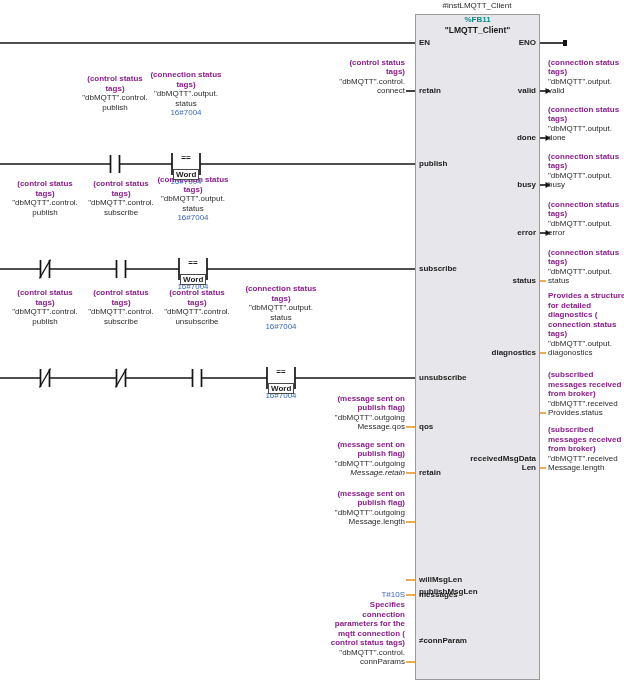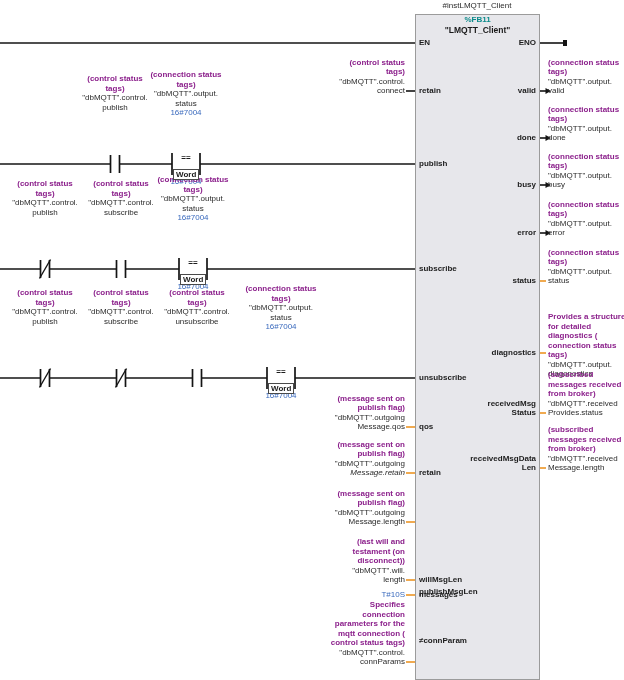--- a/index.html
+++ b/index.html
@@ -188,27 +188,20 @@
       <div class="tag" style="color: rgb(43, 43, 43); font-style: italic;">Message.retain</div>
     </div>
     <div class="pin" style="left: 419px; top: 542px; margin-top: 45px;">publishMsgLen</div>
     <div class="lbl t-right" style="left: 255px; width: 150px; top: 488.5px;">
       <div class="comment" style="color: rgb(140, 33, 140);">(message sent on</div>
       <div class="comment" style="color: rgb(140, 33, 140);">publish flag)</div>
       <div class="tag" style="color: rgb(43, 43, 43);">"dbMQTT".outgoing</div>
       <div class="tag" style="color: rgb(43, 43, 43);">Message.length</div>
     </div>
     <div class="pin" style="left: 419px; top: 575px;">willMsgLen</div>
-    <div class="lbl t-right" style="left: 255px; width: 150px; top: 537px;">
-      <div class="comment" style="color: rgb(140, 33, 140);">(last will and</div>
-      <div class="comment" style="color: rgb(140, 33, 140);">testament (on</div>
-      <div class="comment" style="color: rgb(140, 33, 140);">disconnect))</div>
-      <div class="tag" style="color: rgb(43, 43, 43);">"dbMQTT".will.</div>
-      <div class="tag" style="color: rgb(43, 43, 43);">length</div>
-    </div>
     <div class="pin" style="left: 419px; top: 590px;">messages</div>
     <div class="lbl t-right" style="left: 255px; width: 150px; top: 590px;">
       <div style="color: rgb(58, 106, 189);">T#10S</div>
     </div>
     <div class="pin" style="left: 419px; top: 636px;">≠connParam</div>
     <div class="lbl t-right" style="left: 255px; width: 150px; top: 600px;">
       <div class="comment" style="color: rgb(140, 33, 140);">Specifies</div>
       <div class="comment" style="color: rgb(140, 33, 140);">connection</div>
       <div class="comment" style="color: rgb(140, 33, 140);">parameters for the</div>
       <div class="comment" style="color: rgb(140, 33, 140);">mqtt connection (</div>
@@ -261,31 +254,27 @@
     <div class="lbl t-left" style="left: 548px; width: 76px; top: 247.5px;">
       <div class="comment" style="color: rgb(140, 33, 140);">(connection status</div>
       <div class="comment" style="color: rgb(140, 33, 140);">tags)</div>
       <div class="tag" style="color: rgb(43, 43, 43);">"dbMQTT".output.</div>
       <div class="tag" style="color: rgb(43, 43, 43);">status</div>
     </div>
     <div class="pin t-right" style="left: 430px; width: 106px; top: 348px; text-align: right;">
       <div class="" style="color: rgb(28, 28, 28); text-align: right;">diagnostics</div>
     </div>
     <div class="lbl t-left" style="left: 548px; width: 76px; top: 291px;">
-      <div class="comment" style="color: rgb(140, 33, 140); margin-top: 21px;">Provides a structure</div>
+      <div class="comment" style="color: rgb(140, 33, 140);">Provides a structure</div>
       <div class="comment" style="color: rgb(140, 33, 140);">for detailed</div>
       <div class="comment" style="color: rgb(140, 33, 140);">diagnostics (</div>
       <div class="comment" style="color: rgb(140, 33, 140);">connection status</div>
       <div class="comment" style="color: rgb(140, 33, 140);">tags)</div>
       <div class="tag" style="color: rgb(43, 43, 43);">"dbMQTT".output.</div>
       <div class="tag" style="color: rgb(43, 43, 43);">diagonostics</div>
-    </div>
-    <div class="pin t-right" style="left: 430px; width: 106px; top: 398.5px; text-align: right;">
-      <div class="" style="color: rgb(28, 28, 28);">receivedMsg</div>
-      <div class="" style="color: rgb(28, 28, 28);">Status</div>
     </div>
     <div class="lbl t-left" style="left: 548px; width: 76px; top: 370px;">
       <div class="comment" style="color: rgb(140, 33, 140);">(subscribed</div>
       <div class="comment" style="color: rgb(140, 33, 140);">messages received</div>
       <div class="comment" style="color: rgb(140, 33, 140);">from broker)</div>
       <div class="tag" style="color: rgb(43, 43, 43);">"dbMQTT".received</div>
       <div class="tag" style="color: rgb(43, 43, 43);">Provides.status</div>
     </div>
     <div class="pin t-right" style="left: 430px; width: 106px; top: 453.5px; text-align: right;">
       <div class="" style="color: rgb(28, 28, 28);">receivedMsgData</div>

